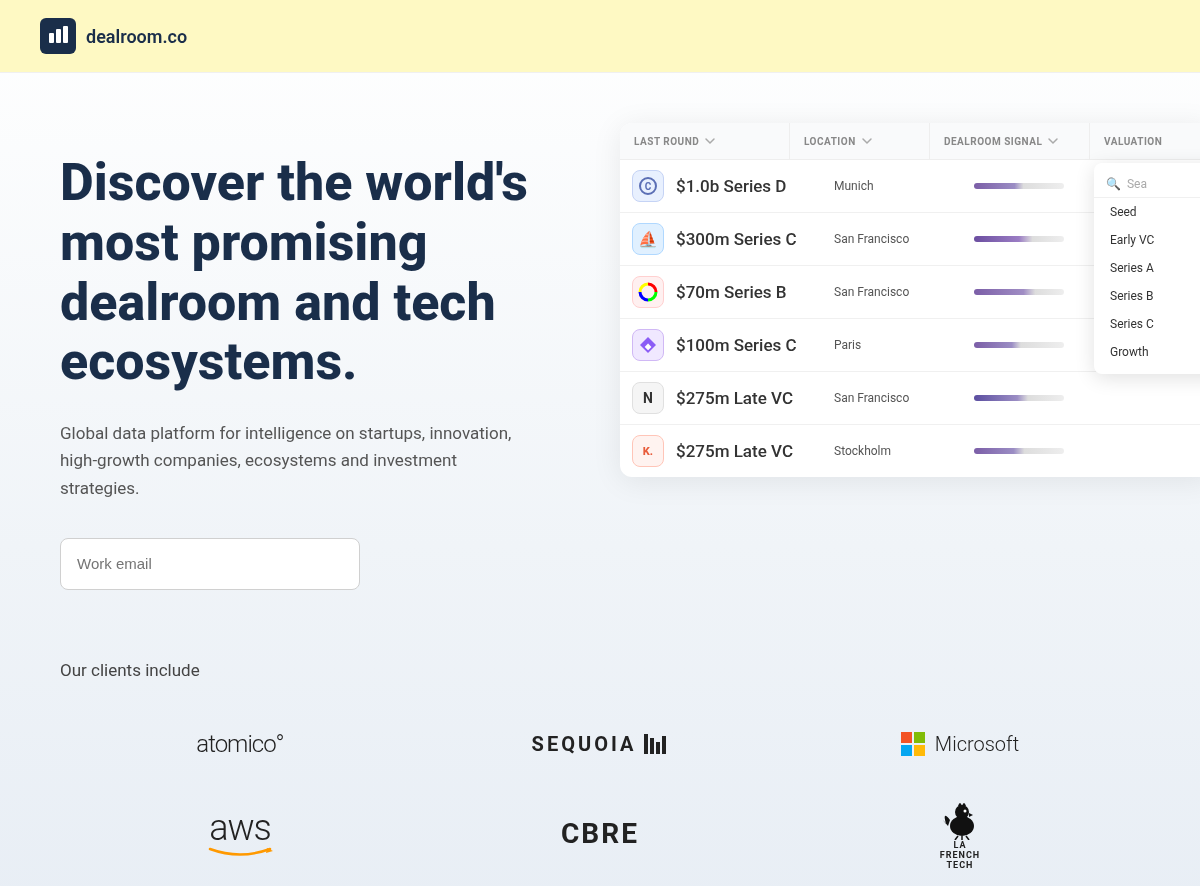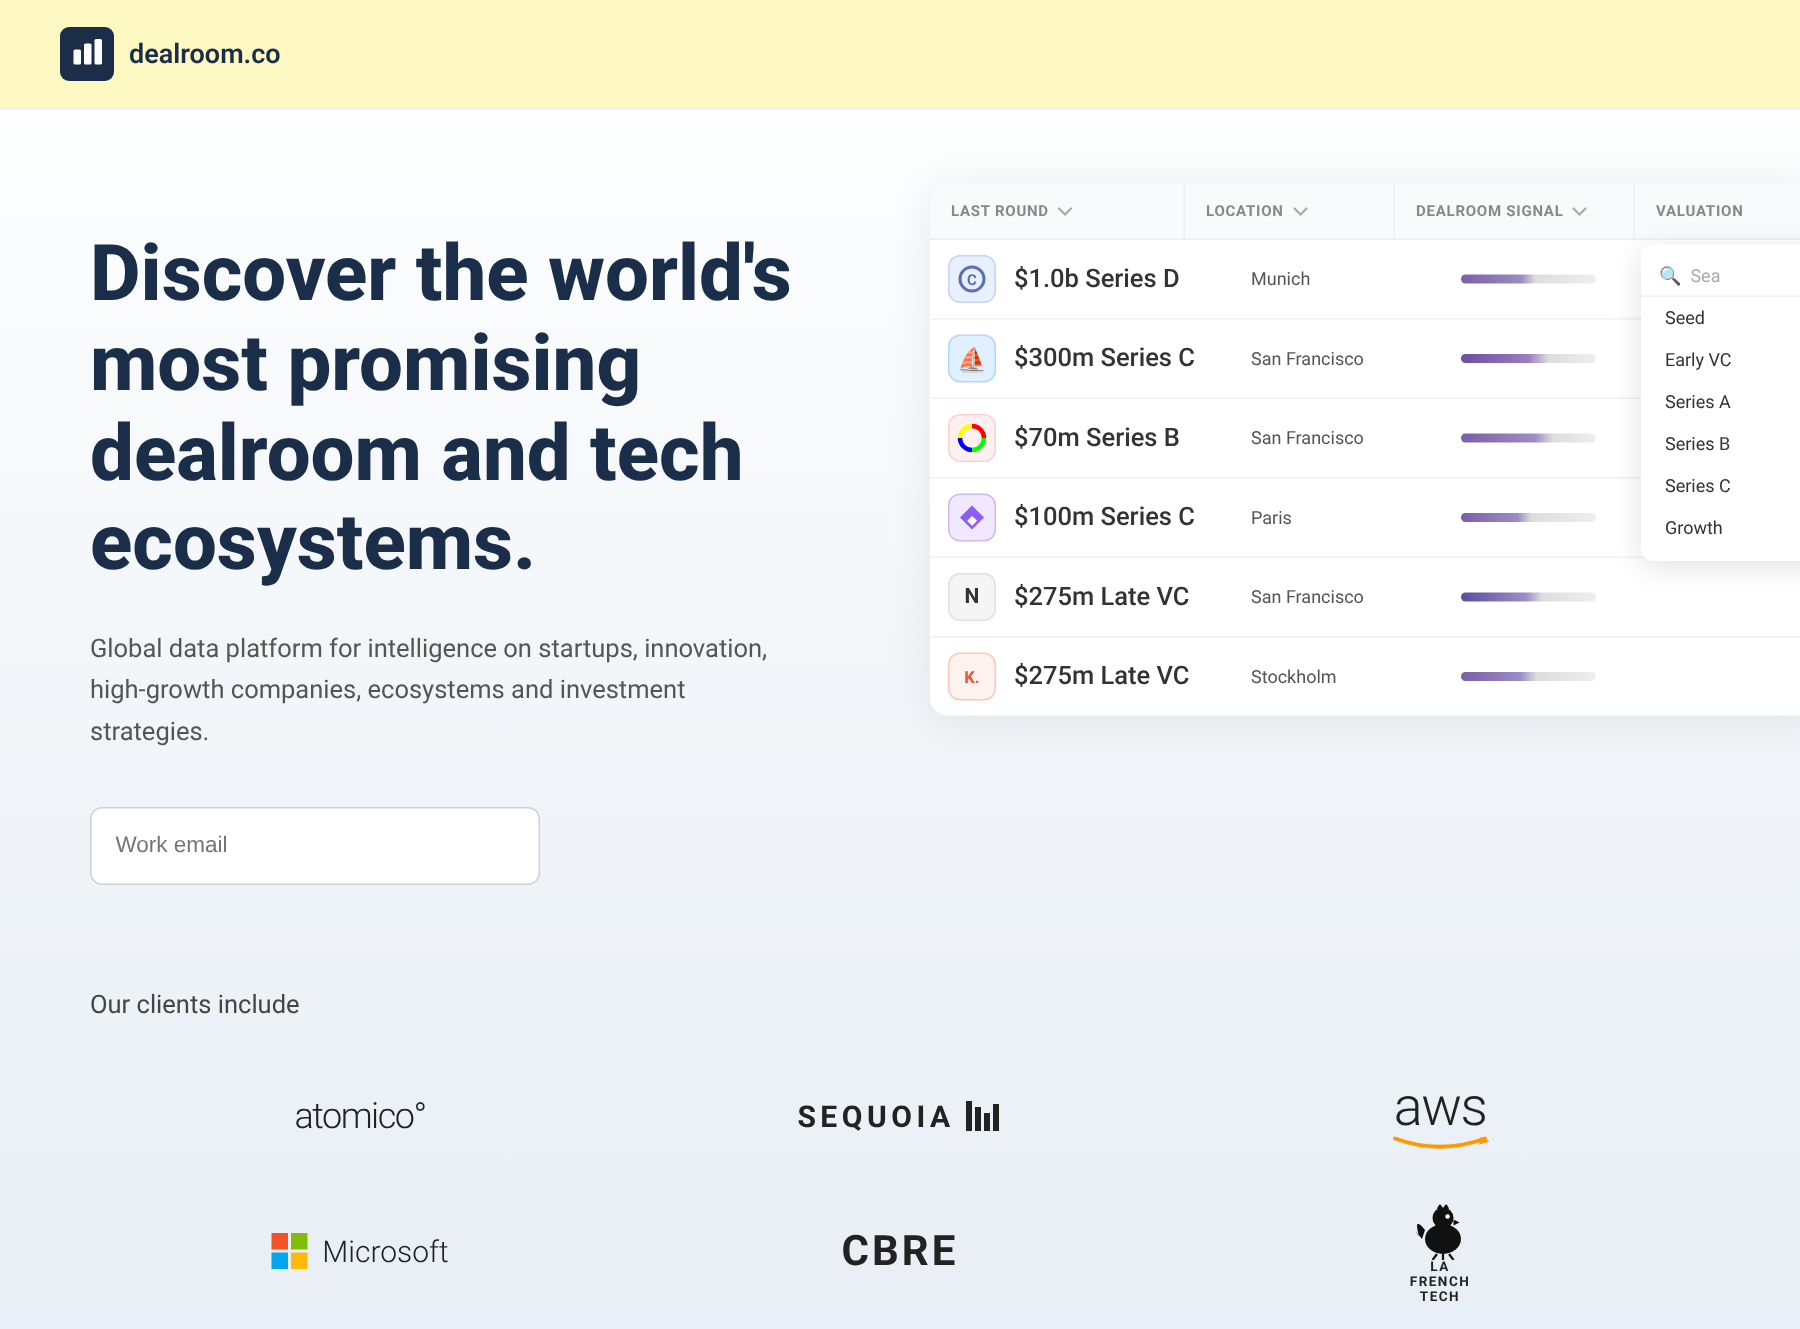--- a/index.html
+++ b/index.html
@@ -214,20 +214,21 @@
     }
     .clients-grid {
       display: grid;
       grid-template-columns: 1fr 1fr 1fr;
       gap: 30px 0;
     }
     .client-logo {
       display: flex;
       align-items: center;
       justify-content: center;
+      margin-top: 10px;
     }
     .atomico-text {
       font-size: 24px;
       font-weight: 300;
       color: #222;
       letter-spacing: -1px;
     }
     .sequoia-text {
       font-size: 20px;
       font-weight: 700;
@@ -450,38 +451,38 @@
         <svg width="24" height="20" viewBox="0 0 24 20">
           <rect x="0" y="0" width="4" height="20" fill="#222"></rect>
           <rect x="6" y="4" width="4" height="16" fill="#222"></rect>
           <rect x="12" y="8" width="4" height="12" fill="#222"></rect>
           <rect x="18" y="2" width="4" height="18" fill="#222"></rect>
         </svg>
       </div>
     </div>
 
     <div class="client-logo">
+      <div class="microsoft-wrapper">
+        <div class="microsoft-grid">
+          <div class="ms-square" style="background:#f35325;"></div>
+          <div class="ms-square" style="background:#81bc06;"></div>
+          <div class="ms-square" style="background:#05a6f0;"></div>
+          <div class="ms-square" style="background:#ffba08;"></div>
+        </div>
+        <span class="microsoft-text">Microsoft</span>
+      </div>
+    </div>
+
+    <div class="client-logo">
       <div class="aws-wrapper">
         <span class="aws-text">aws</span>
         <svg class="aws-smile" viewBox="0 0 70 12">
           <path d="M5 3 Q35 14 65 3" stroke="#FF9900" stroke-width="2.5" fill="none" stroke-linecap="round"></path>
           <polygon points="62,2 68,5 61,7" fill="#FF9900"></polygon>
         </svg>
-      </div>
-    </div>
-
-    <div class="client-logo">
-      <div class="microsoft-wrapper">
-        <div class="microsoft-grid">
-          <div class="ms-square" style="background:#f35325;"></div>
-          <div class="ms-square" style="background:#81bc06;"></div>
-          <div class="ms-square" style="background:#05a6f0;"></div>
-          <div class="ms-square" style="background:#ffba08;"></div>
-        </div>
-        <span class="microsoft-text">Microsoft</span>
       </div>
     </div>
 
     <div class="client-logo">
       <span class="cbre-text">CBRE</span>
     </div>
 
     <div class="client-logo">
       <div class="french-tech-wrapper">
         <svg width="40" height="42" viewBox="0 0 40 42">

